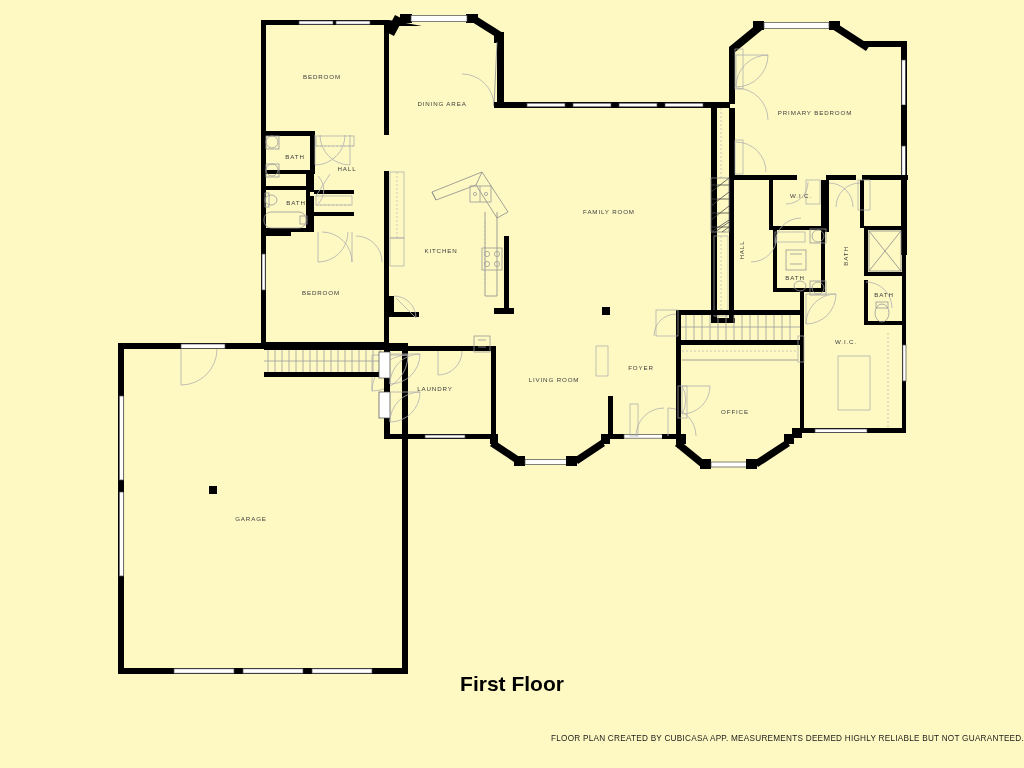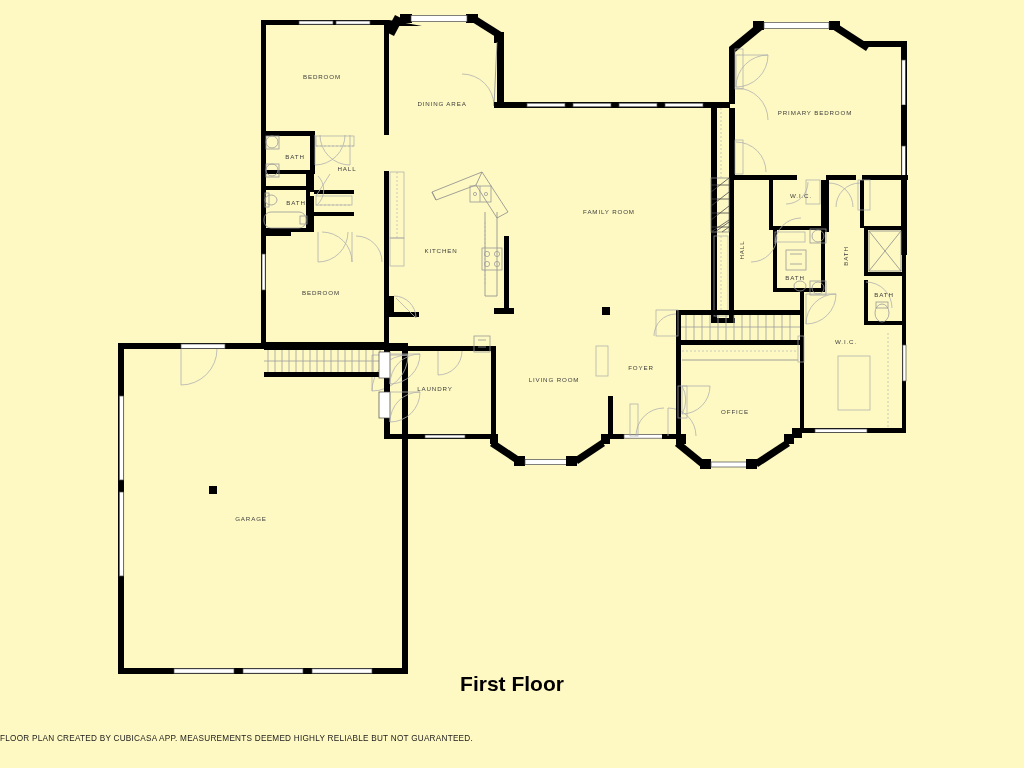--- a/index.html
+++ b/index.html
@@ -13,21 +13,21 @@
   .fix{fill:none;stroke:#9a9a9a;stroke-width:0.8;}
   .door{fill:none;stroke:#b0b0b0;stroke-width:0.8;}
   .dash{fill:none;stroke:#b5b5b5;stroke-width:0.7;stroke-dasharray:2 2;}
   .win{fill:#ffffff;stroke:#4a4a4a;stroke-width:0.7;}
   .stairline{fill:none;stroke:#9e9e9e;stroke-width:0.8;}
   .roomlabel{font-family:"Liberation Sans","DejaVu Sans",sans-serif;
              font-size:6.2px;fill:#3d3d3d;letter-spacing:0.85px;
              text-anchor:middle;dominant-baseline:middle;}
   .title{position:absolute;left:0;top:672px;width:1024px;text-align:center;
          font-size:21px;font-weight:bold;color:#000;letter-spacing:0px;}
-  .caption{position:absolute;left:0;top:734px;width:1024px;text-align:left;
+  .caption{position:absolute;left:0;top:734px;width:1024px;text-align:right;
            font-size:8.2px;color:#1a1a1a;letter-spacing:0.25px;}
 </style>
 </head>
 <body>
 
 <div id="stage">
 
   <svg id="plan" width="1024" height="768" viewBox="0 0 1024 768">
 
     <g>

